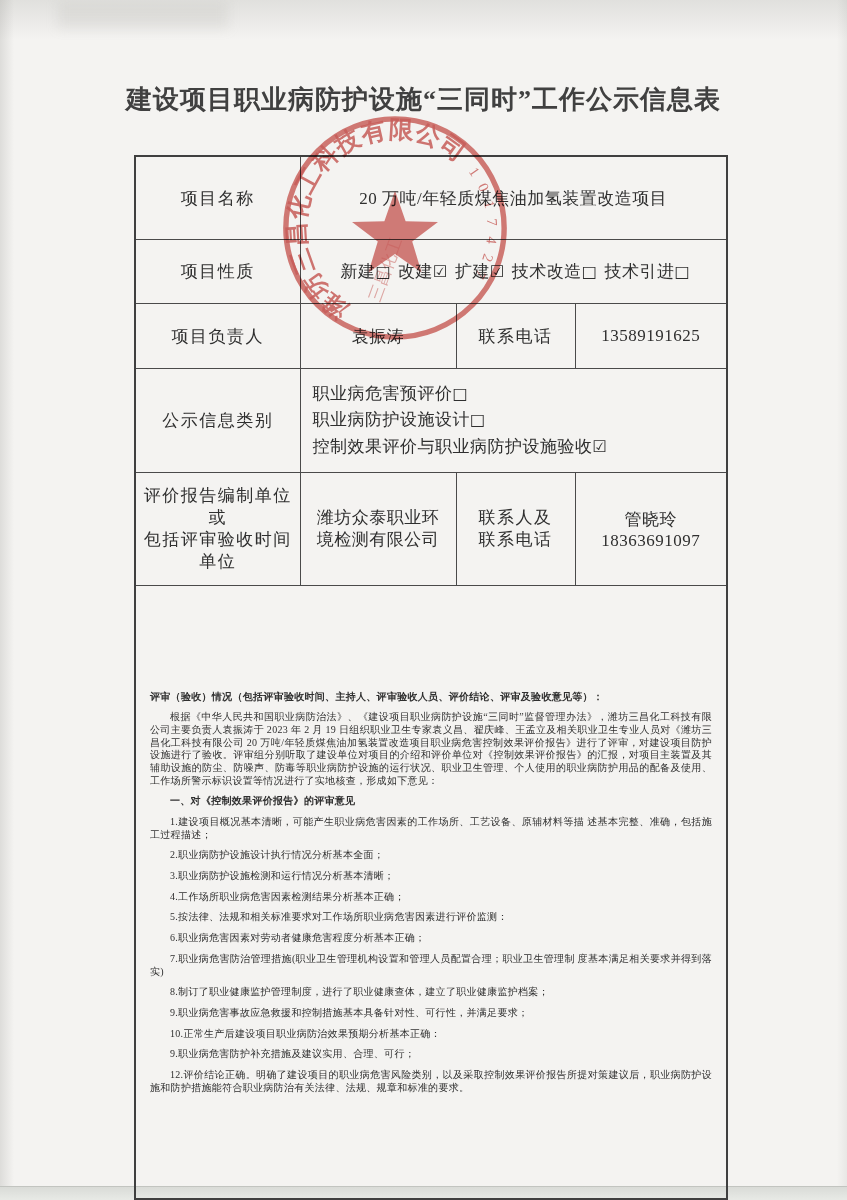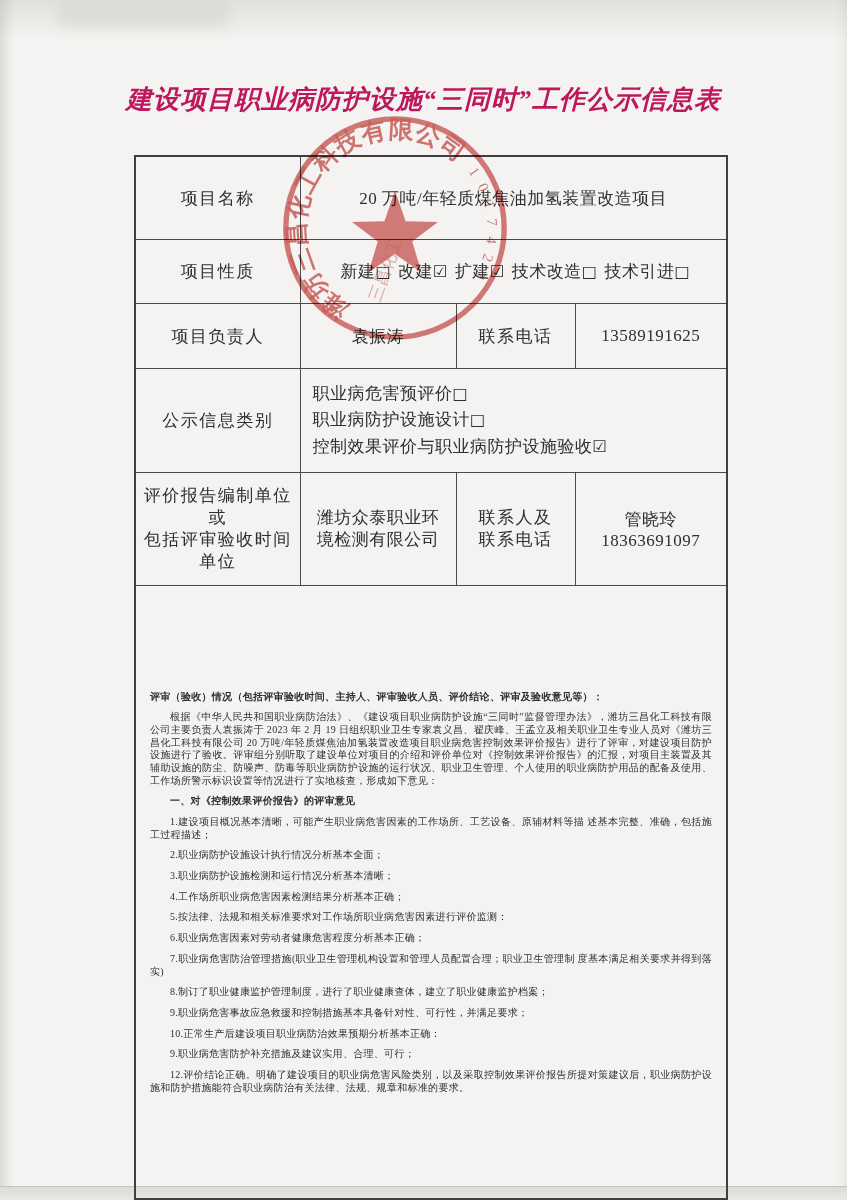--- a/index.html
+++ b/index.html
@@ -23,22 +23,21 @@
   .photo-left{position:absolute;top:0;left:0;bottom:0;width:14px;
     background:linear-gradient(90deg,rgba(140,140,136,.22),rgba(140,140,136,0));}
   .photo-right{position:absolute;top:0;right:0;bottom:0;width:10px;
     background:linear-gradient(270deg,rgba(160,160,156,.14),rgba(160,160,156,0));}
   .photo-bottom{position:absolute;left:0;top:1186px;right:0;height:14px;
     background:linear-gradient(180deg,#d9dbd7,#e9ebe7);border-top:1px solid #c2c4c0;}
 
   .doc-title{
     position:absolute;top:82px;left:0;width:100%;
     text-align:center;font-size:26px;font-weight:bold;letter-spacing:1px;
-    color:#be185d;
-    font-style:italic;
+    color:#404040;
   }
 
   table.form{
     position:absolute;left:134px;top:155px;width:592px;
     border-collapse:collapse;table-layout:fixed;
     border:2px solid #3f3f3f;
     font-size:17px;letter-spacing:.5px;color:var(--ink);
   }
   table.form col.c1{width:165px}
   table.form col.c2{width:156px}

